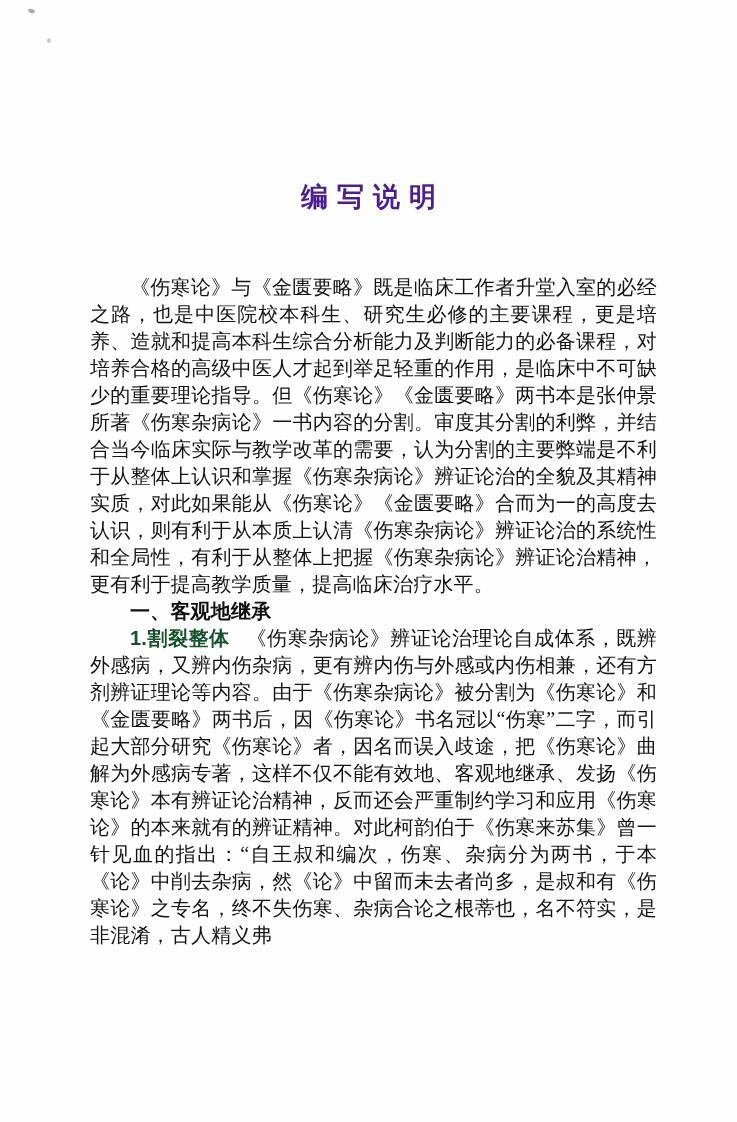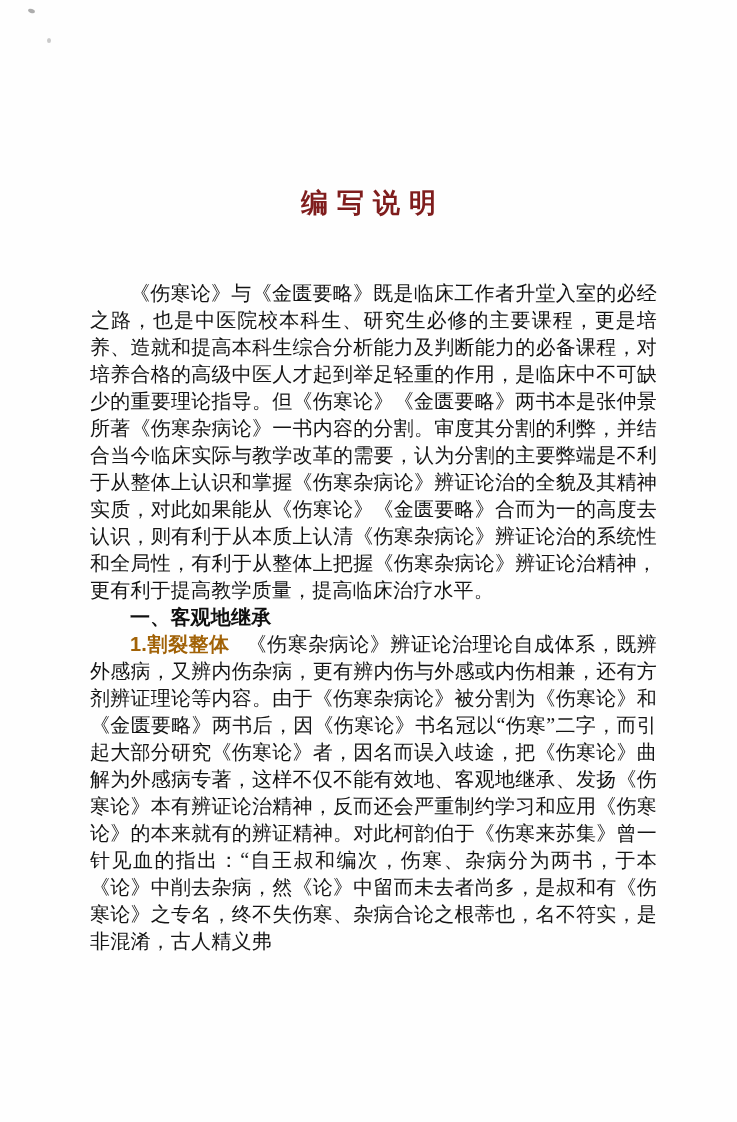--- a/index.html
+++ b/index.html
@@ -13,29 +13,29 @@
     height: 1122px;
     margin: 0 auto;
     background: #fefefe;
     box-sizing: border-box;
     padding-top: 182px;
     overflow: hidden;
     color: #141414;
     font-family: "Liberation Serif", "DejaVu Serif", serif;
   }
   .title {
-    margin: 6px;
+    margin: 0;
     text-align: center;
     font-family: "Liberation Sans", "DejaVu Sans", sans-serif;
     font-weight: 700;
     font-size: 27px;
     line-height: 30px;
     letter-spacing: 9px;
     text-indent: 9px;
-    color: #7f1d1d;
+    color: #4c1d95;
   }
   .content {
     margin: 62px 80px 0 90px;
     font-size: 20px;
     line-height: 27px;
     text-align: justify;
     text-justify: inter-ideograph;
     letter-spacing: 0.2px;
   }
   .para {
@@ -46,21 +46,21 @@
     margin: 0;
     text-indent: 2em;
     font-family: "Liberation Sans", "DejaVu Sans", sans-serif;
     font-weight: 700;
     color: #0f0f0f;
   }
   .lead {
     font-family: "Liberation Sans", "DejaVu Sans", sans-serif;
     font-weight: 700;
     padding-right: 0.85em;
-    color: #a16207;
+    color: #14532d;
   }
   
   .speckle {
     position: absolute;
     background: #6a6a6a;
     border-radius: 50%;
     opacity: 0.55;
   }
   .speckle.s1 { left: 28px; top: 9px;  width: 7px; height: 4px; transform: rotate(20deg); }
   .speckle.s2 { left: 47px; top: 38px; width: 4px; height: 5px; opacity: 0.35; }

